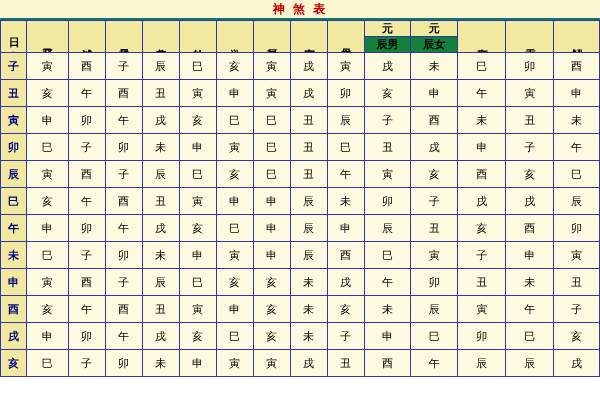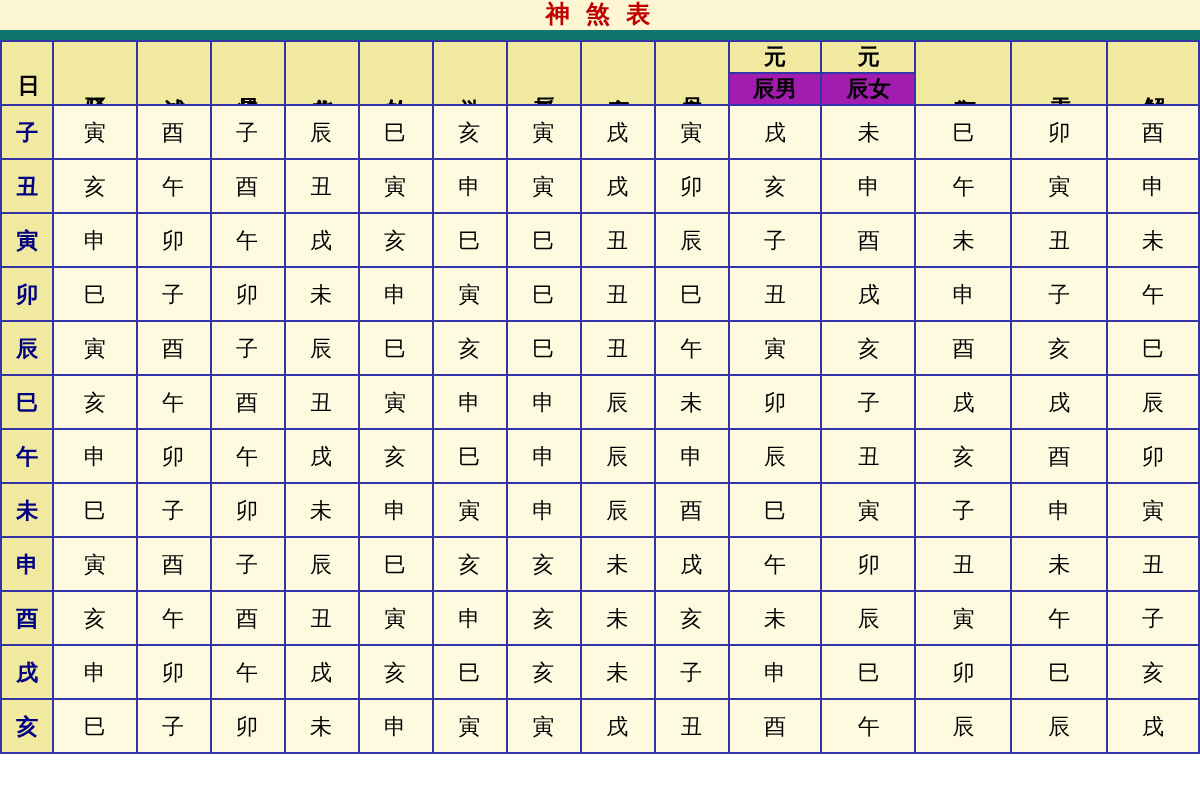--- a/index.html
+++ b/index.html
@@ -16,21 +16,21 @@
   #sheet {
     width: 600px;
     height: 400px;
     position: relative;
     background: #ffffff;
   }
   
   .title-bar {
     height: 20px;
     background: #fdf6d3;
-    border-bottom: 5px solid #0f766e;
+    border-bottom: 2px solid #0f766e;
     display: flex;
     align-items: center;
     justify-content: center;
     box-sizing: border-box;
   }
   .title-text {
     color: #c00000;
     font-size: 12px;
     font-weight: bold;
     letter-spacing: 2px;
@@ -64,21 +64,21 @@
     color: #000080;
   }
   .grp-head td {
     background: #f2e9a0;
     color: #000080;
     font-weight: bold;
     height: 14px;
     font-size: 10px;
   }
   .sub td {
-    background: #a21caf;
+    background: #15803d;
     color: #000080;
     font-weight: bold;
     height: 14px;
     font-size: 10px;
   }
   .vert {
     writing-mode: vertical-rl;
     text-orientation: upright;
     line-height: 1.05;
     display: inline-block;

